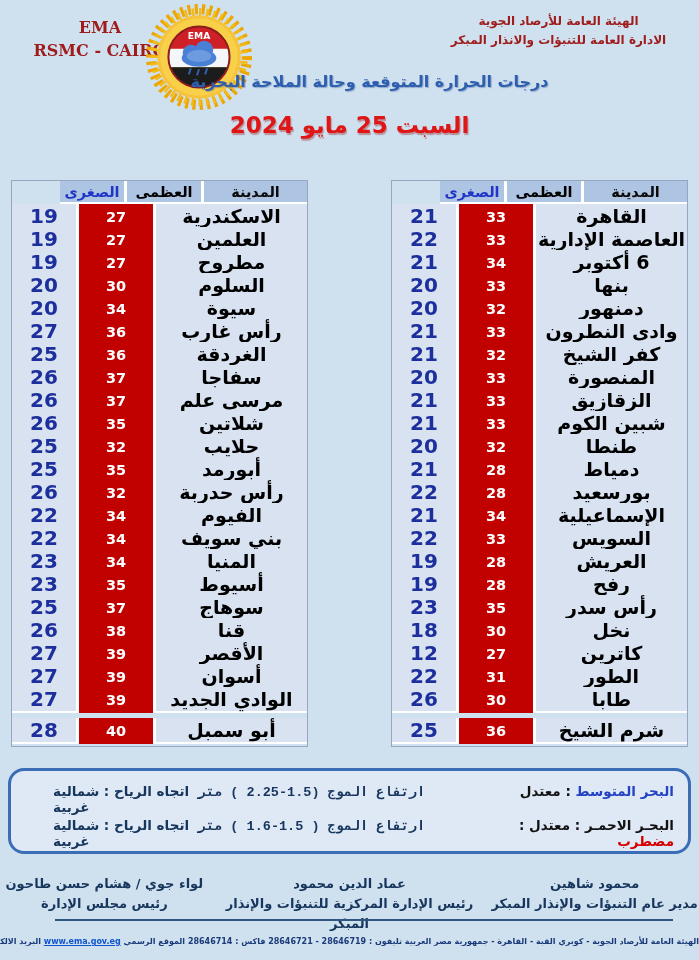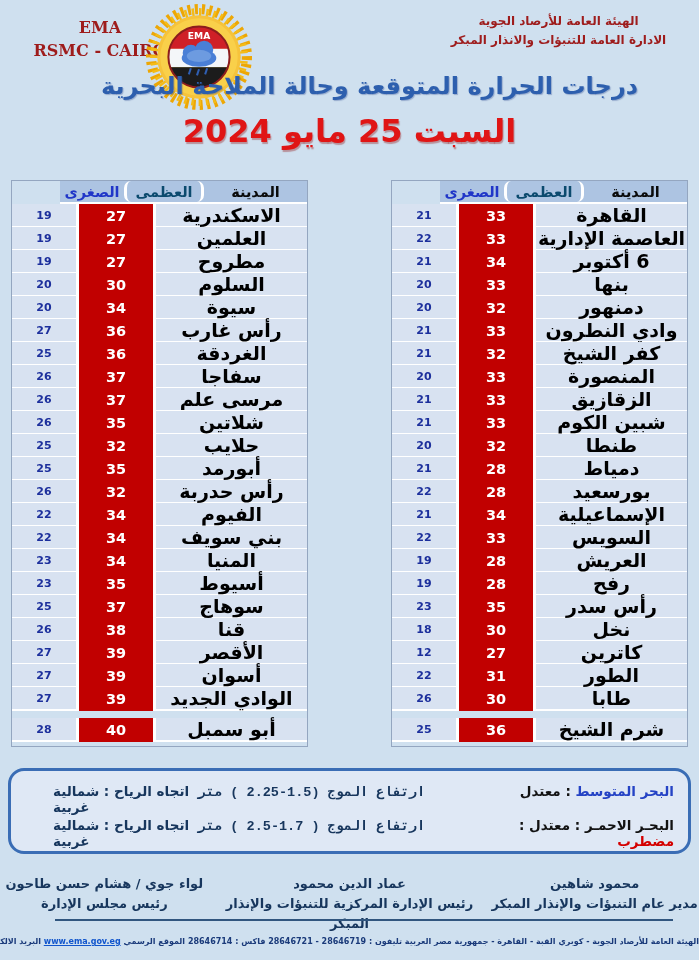--- a/index.html
+++ b/index.html
@@ -17,48 +17,48 @@
     font-family:"DejaVu Serif", serif; font-size:16px; line-height:1.45;
   }
   .org-block{
     position:absolute; top:12px; right:8px; width:265px;
     direction:rtl; text-align:center; color:#9e1c1c; font-weight:bold;
     font-size:12px; line-height:1.6;
   }
   .logo{ position:absolute; top:4px; left:146px; width:106px; height:106px; }
   .page-title{
     position:absolute; top:72px; left:40px; right:0; text-align:center;
-    direction:rtl; color:#2d5fae; font-size:24px; font-weight:bold;
+    direction:rtl; color:#2d5fae; font-size:16px; font-weight:bold;
     text-shadow:1px 1px 1px rgba(40,70,140,.35);
   }
   .date-line{
     position:absolute; top:112px; left:0; right:0; text-align:center;
-    direction:rtl; color:#e01515; font-size:32px; font-weight:bold;
+    direction:rtl; color:#e01515; font-size:23px; font-weight:bold;
     letter-spacing:1px; text-shadow:1px 2px 1px rgba(140,0,0,.35);
   }
   
   .wtable{
     position:absolute; top:180px; width:297px;
     border:1px solid #94a6c0; padding-bottom:5px;
   }
   .wtable.left  { left:11px; }
   .wtable.right { left:391px; }
   .thead{
     display:grid; grid-template-columns:64px 80px 1fr; height:23px;
     background:#adc4e2; border-bottom:2px solid #fff;margin-left:48px;
   }
   .th{ display:flex; align-items:center; justify-content:center;
        font-weight:bold; font-size:14.5px; }
   .th-min{ color:#2036c8; }
-  .th-max{ color:#0c4a6e; border-left:3px solid #fff; border-right:3px solid #fff;border-radius:7px; }
+  .th-max{ color:#000000; border-left:3px solid #fff; border-right:3px solid #fff; }
   .th-city{ color:#0a0a0a; direction:rtl; }
   .trow{ display:grid; grid-template-columns:64px 80px 1fr; height:23px; }
   .trow.gap-before{ margin-top:8px; }
   .c{ display:flex; align-items:center; justify-content:center; font-weight:bold; }
-  .c-min{ background:#d8e2f1; color:#1c2f9c; font-size:11px; border-bottom:2px solid #fff; }
+  .c-min{ background:#d8e2f1; color:#1c2f9c; font-size:20px; border-bottom:2px solid #fff; }
   .c-max{ background:#c10000; color:#ffffff; font-size:14.5px;
           border-left:3px solid #fff; border-right:3px solid #fff; }
   .c-city{ background:#d8e2f1; color:#000; font-size:19px;
            border-bottom:2px solid #fff; direction:rtl; }
   
   .marine{
     position:absolute; left:8px; right:8px; top:768px; height:86px;
     border:3px solid #3a6db5; border-radius:16px; background:#dfe8f5;
   }
   .marine-row{
@@ -440,21 +440,21 @@
     </div>
     <div class="m-wave">ارتفاع الموج (1.5-2.25 ) متر</div>
     <div class="m-wind">اتجاه الرياح : شمالية غربية</div>
   </div>
   <div class="marine-row r2">
     <div class="m-sea">
       <span class="sea-label-dark">البحـر الاحمـر</span>
       <span class="sea-state">: معتدل :</span>
       <span class="sea-alert">مضطرب</span>
     </div>
-    <div class="m-wave">ارتفاع الموج ( 1.7-2.5 ) متر</div>
+    <div class="m-wave">ارتفاع الموج ( 1.5-1.6 ) متر</div>
     <div class="m-wind">اتجاه الرياح : شمالية غربية</div>
   </div>
 </div>
 
 <div class="sigs">
   <div>
     <div>محمود شاهين</div>
     <div>مدير عام التنبؤات والإنذار المبكر</div>
   </div>
   <div>

